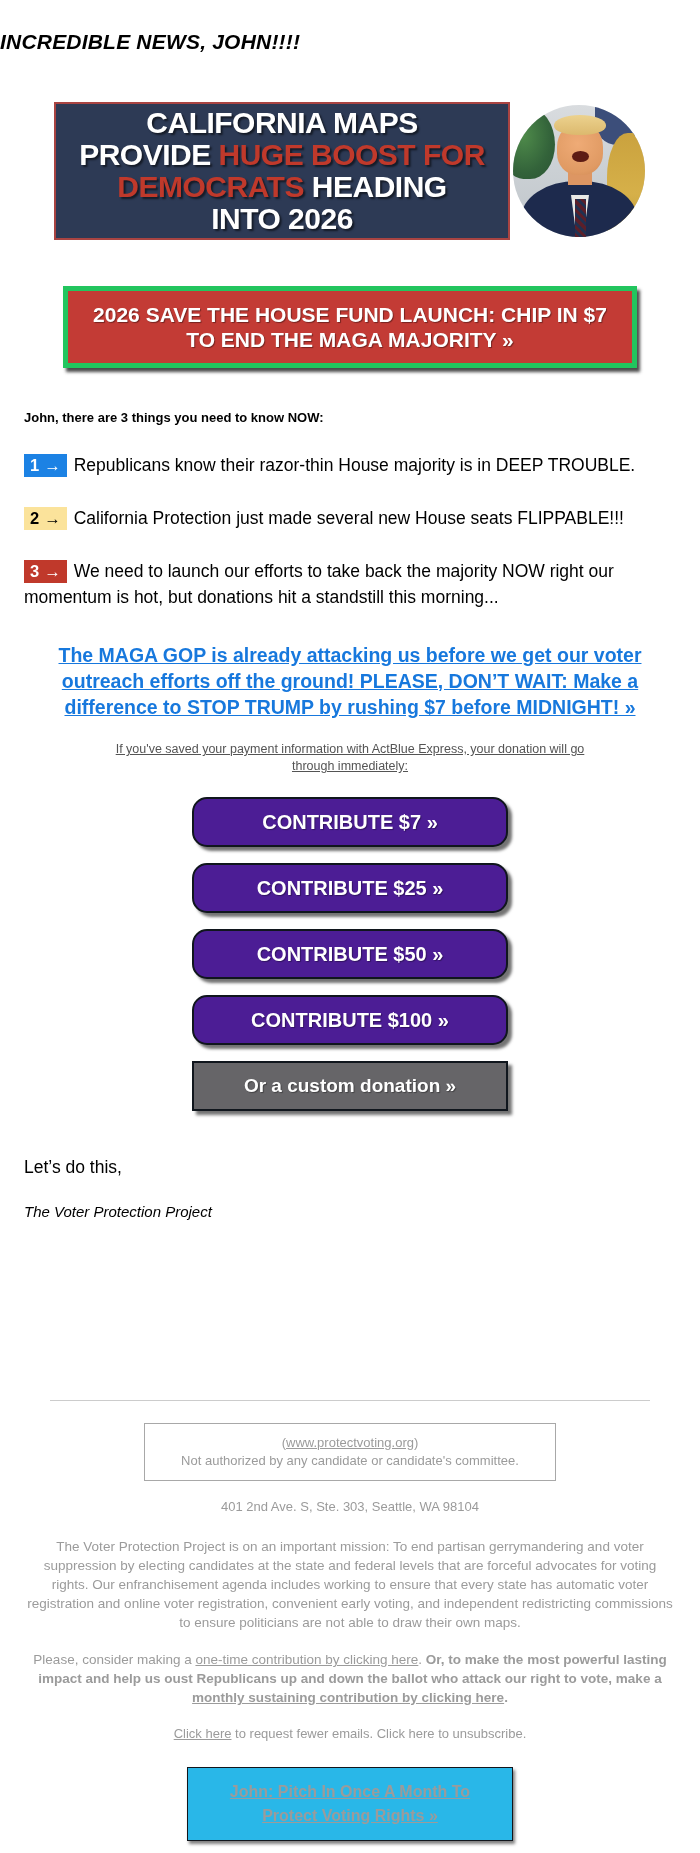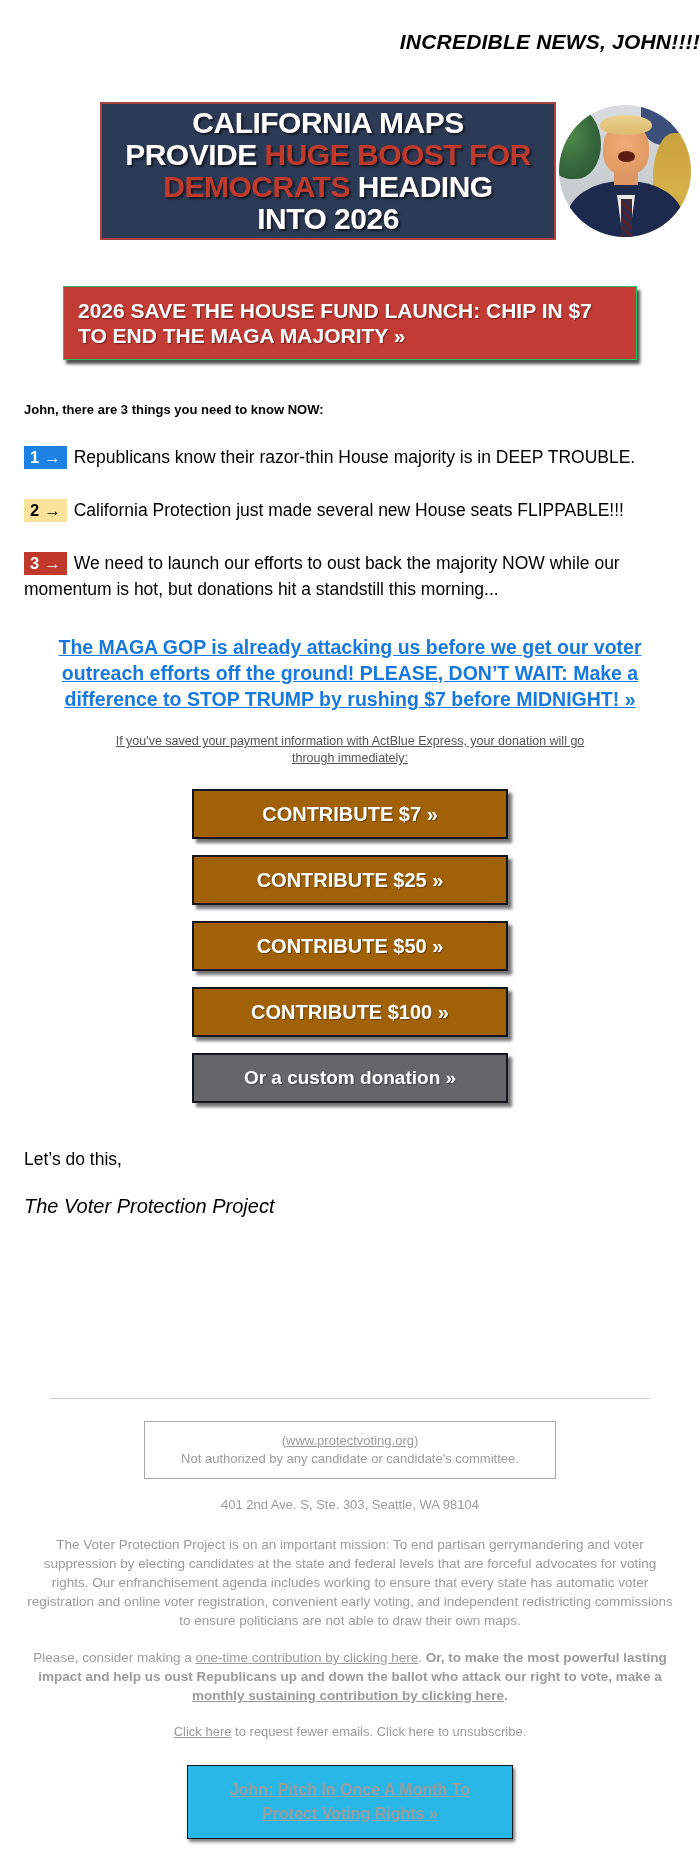--- a/index.html
+++ b/index.html
@@ -4,34 +4,34 @@
 <style>
   * { margin:0; padding:0; box-sizing:border-box; }
   html, body { background:#ffffff; }
   body {
     width:700px; height:1853px; margin:0 auto; position:relative;
     font-family:"Liberation Sans", sans-serif; color:#000; overflow:hidden;
   }
 
   
   .main-headline {
-    margin-top:30px; text-align:right;
+    margin-top:30px; text-align:left;
     font-size:21px; font-weight:bold; font-style:italic; letter-spacing:0.2px;
   }
 
   
   .hero-row {
     margin-top:48px; margin-left:54px;
     display:flex; align-items:center;
   }
   .hero-banner {
     width:456px; background:#2d3a55; border:2px solid #a94442;
     text-align:center; padding:3px 12px;
     font-weight:bold; font-size:30px; line-height:32px; letter-spacing:-0.5px;
-    color:#ffffff; text-shadow:2px 2px 2px rgba(0,0,0,0.55);margin-left:46px;
+    color:#ffffff; text-shadow:2px 2px 2px rgba(0,0,0,0.55);
   }
   .hero-banner .red { color:#c0392b; }
 
   .trump-circle {
     position:relative; width:132px; height:132px; margin-left:3px; flex:none;
     border-radius:50%; overflow:hidden;
     background:linear-gradient(180deg,#d9dcdf 0%,#ccd1d5 45%,#bfc5ca 100%);
   }
   .tp-plant  { position:absolute; left:-10px; top:2px; width:52px; height:72px;
                background:radial-gradient(ellipse at 40% 40%, #4e8a4a 0%, #33633a 60%, #2a5232 100%);
@@ -53,24 +53,24 @@
                border-radius:46% 46% 42% 42%; }
   .tp-hair   { position:absolute; left:41px; top:10px; width:52px; height:20px;
                background:linear-gradient(180deg,#ecd28e 0%,#dcb96e 100%);
                border-radius:50% 50% 45% 45%; }
   .tp-mouth  { position:absolute; left:59px; top:46px; width:17px; height:11px;
                background:#5d1c14; border-radius:50%; }
 
   
   .cta-main {
     display:block; width:574px; margin:46px auto 0;
-    background:#c33b35; border:1px solid #22c55e;
+    background:#c33b35; border:5px solid #22c55e;
     box-shadow:3px 4px 3px rgba(45,45,45,0.85);
     color:#fff; font-weight:bold; font-size:21px; line-height:25px;
-    text-align:left; padding:11px 14px; text-decoration:none;
+    text-align:center; padding:11px 14px; text-decoration:none;
     text-shadow:1px 1px 1px rgba(0,0,0,0.4); cursor:pointer;
   }
 
   
   .intro { margin:42px 24px 0; font-size:13px; font-weight:bold; }
 
   .point { margin:27px 24px 0; font-size:17.5px; line-height:26px; }
   .point-badge {
     display:inline-block; padding:0 6px 1px; margin-right:7px;
     font-size:16.5px; line-height:22px;
@@ -94,26 +94,26 @@
 
   
   .btn-stack { margin-top:22px; display:flex; flex-direction:column; align-items:center; }
   .donate-btn {
     width:316px; min-height:50px; margin-bottom:16px;
     display:flex; align-items:center; justify-content:center; text-align:center;
     font-weight:bold; font-size:20px; color:#ffffff;
     border:2px solid #10161d; box-shadow:4px 4px 3px rgba(0,0,0,0.55);
     text-shadow:1px 1px 1px rgba(0,0,0,0.35); cursor:pointer; text-decoration:none;
   }
-  .btn-cyan { background:#a16207; }
+  .btn-cyan { background:#4c1d95;border-radius:15px; }
   .btn-gray { background:#666568; font-size:19px; }
 
   
   .signoff   { margin:30px 24px 0; font-size:17.5px; }
-  .signature { margin:25px 24px 8px; font-size:20px; font-style:italic; }
+  .signature { margin:25px 24px 8px; font-size:15px; font-style:italic; }
 
   
   .footer-divider {
     width:600px; margin:180px auto 0;
     border:none; border-top:1px solid #cccccc;
   }
   .footer { color:#9b9b9b; text-align:center; }
   .disclaimer-box {
     width:412px; margin:22px auto 0; border:1px solid #a8a8a8;
     padding:10px 8px; font-size:13px; line-height:18px;
@@ -166,21 +166,21 @@
 
 <p class="intro">John, there are 3 things you need to know NOW:</p>
 
 <p class="point point-1">
   <span class="point-badge"><span class="num">1</span><span class="arr">→</span></span><span>Republicans know their razor-thin House majority is in DEEP TROUBLE.</span>
 </p>
 <p class="point point-2">
   <span class="point-badge"><span class="num">2</span><span class="arr">→</span></span><span>California Protection just made several new House seats FLIPPABLE!!!</span>
 </p>
 <p class="point point-3">
-  <span class="point-badge"><span class="num">3</span><span class="arr">→</span></span><span>We need to launch our efforts to oust back the majority NOW while our momentum is hot, but donations hit a standstill this morning...</span>
+  <span class="point-badge"><span class="num">3</span><span class="arr">→</span></span><span>We need to launch our efforts to take back the majority NOW right our momentum is hot, but donations hit a standstill this morning...</span>
 </p>
 
 <a class="urgent-link">The MAGA GOP is already attacking us before we get our voter outreach efforts off the ground! PLEASE, DON’T WAIT: Make a difference to STOP TRUMP by rushing $7 before MIDNIGHT! »</a>
 
 <p class="actblue-note">If you've saved your payment information with ActBlue Express, your donation will go through immediately:</p>
 
 <div class="btn-stack">
   <a class="donate-btn btn-cyan">CONTRIBUTE $7 »</a>
   <a class="donate-btn btn-cyan">CONTRIBUTE $25 »</a>
   <a class="donate-btn btn-cyan">CONTRIBUTE $50 »</a>

